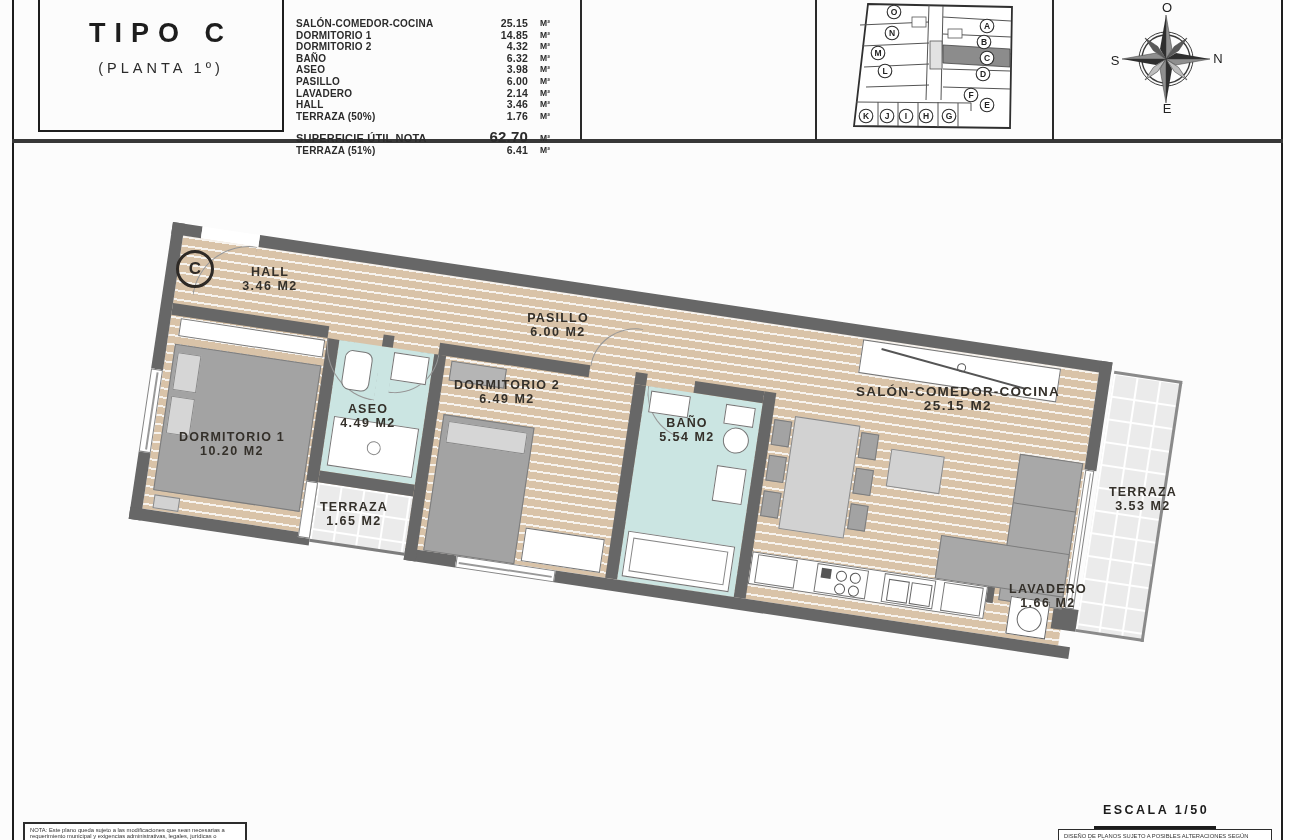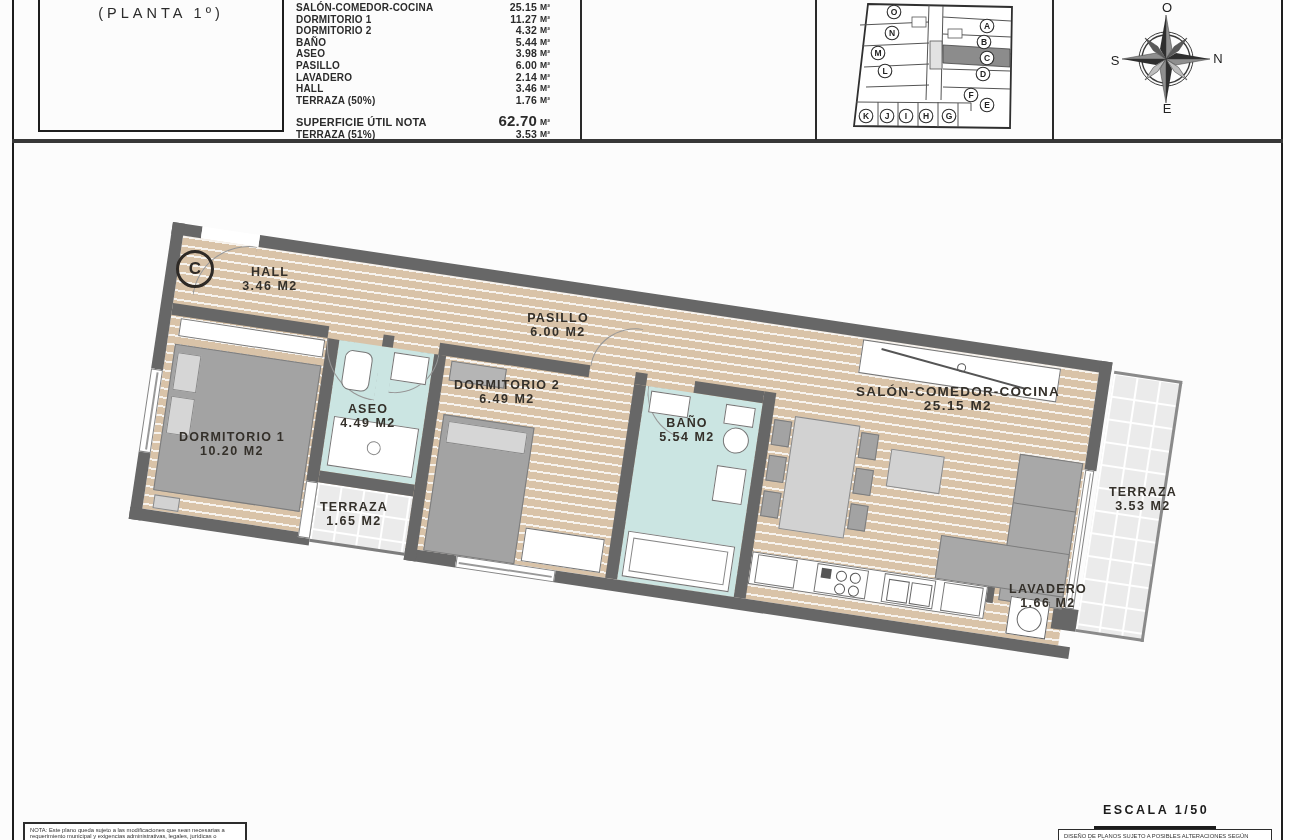--- a/index.html
+++ b/index.html
@@ -17,58 +17,59 @@
   .tiles{position:absolute;background-color:#ebebeb;
     background-image:linear-gradient(to right,#fff 2px,transparent 2px),linear-gradient(to bottom,#fff 2px,transparent 2px);
     background-size:23px 23px;}
   .wet{position:absolute;background:#cbe5e2;}
   .rlabel{position:absolute;width:200px;text-align:center;font-weight:700;
     font-size:12.5px;letter-spacing:1.2px;color:#34302a;line-height:13.5px;}
   .rlabel .l2{letter-spacing:1.5px;}
   .hdr-row{display:flex;align-items:baseline;height:11.6px;font-size:10px;font-weight:700;
     letter-spacing:.2px;color:#2b2b2b;}
   .hdr-row .lab{flex:1;white-space:nowrap;}
-  .hdr-row .val{width:50px;text-align:right;font-size:10.5px;}
-  .hdr-row .unit{width:24px;padding-left:3px;font-size:8.5px;position:relative;top:-1px;}
+  .hdr-row .val{width:50px;text-align:right;font-size:10.5px;margin-top:16px;}
+  .hdr-row .unit{width:24px;padding-left:12px;font-size:8.5px;position:relative;top:-1px;}
   .plan-wrap{position:absolute;left:173px;top:222px;width:1030px;height:302px;
     transform:rotate(8.5deg);transform-origin:0 0;}
   .note-box{position:absolute;border:2px solid #2d2d2d;background:#fff;
     font-size:5.8px;line-height:6.2px;color:#333;padding:3px 5px;box-sizing:border-box;}
   .kp-line{stroke:#555;stroke-width:1;}
 </style>
 </head>
 <body>
 
 <div class="a" style="left:12px;top:0;width:2px;height:840px;background:#1c1c1c;"></div>
 <div class="a" style="left:1281px;top:0;width:2px;height:840px;background:#1c1c1c;"></div>
 <div class="a" style="left:12px;top:139px;width:1271px;height:4px;background:#383838;"></div>
 
 <div class="a" style="left:38px;top:-8px;width:242px;height:136px;border:2px solid #1d1d1d;text-align:center;">
+  <div style="margin-top:24px;font-size:27px;font-weight:700;letter-spacing:9px;color:#1d1d1d;">TIPO C</div>
   <div style="margin-top:11px;font-size:14.5px;letter-spacing:4px;color:#2b2b2b;">(PLANTA 1º)</div>
 </div>
 
 <div class="a" style="left:296px;top:1px;width:268px;">
   <div class="hdr-row">
       <span class="lab">SALÓN-COMEDOR-COCINA</span>
       <span class="val">25.15</span>
       <span class="unit">M²</span>
     </div>
   <div class="hdr-row">
       <span class="lab">DORMITORIO 1</span>
-      <span class="val">11.27</span>
+      <span class="val">14.85</span>
       <span class="unit">M²</span>
     </div>
   <div class="hdr-row">
       <span class="lab">DORMITORIO 2</span>
       <span class="val">4.32</span>
       <span class="unit">M²</span>
     </div>
   <div class="hdr-row">
       <span class="lab">BAÑO</span>
-      <span class="val">5.44</span>
+      <span class="val">6.32</span>
       <span class="unit">M²</span>
     </div>
   <div class="hdr-row">
       <span class="lab">ASEO</span>
       <span class="val">3.98</span>
       <span class="unit">M²</span>
     </div>
   <div class="hdr-row">
       <span class="lab">PASILLO</span>
       <span class="val">6.00</span>
@@ -89,21 +90,21 @@
       <span class="val">1.76</span>
       <span class="unit">M²</span>
     </div>
   <div class="hdr-row" style="margin-top:7px;height:16px;">
     <span class="lab" style="font-size:11px;">SUPERFICIE ÚTIL NOTA</span>
     <span class="val" style="font-size:15px;">62.70</span>
     <span class="unit">M²</span>
   </div>
   <div class="hdr-row">
     <span class="lab">TERRAZA (51%)</span>
-    <span class="val">3.53</span>
+    <span class="val">6.41</span>
     <span class="unit">M²</span>
   </div>
 </div>
 
 <div class="a" style="left:580px;top:0;width:1.5px;height:140px;background:#2a2a2a;"></div>
 <div class="a" style="left:815px;top:0;width:1.5px;height:140px;background:#2a2a2a;"></div>
 <div class="a" style="left:1052px;top:0;width:1.5px;height:140px;background:#2a2a2a;"></div>
 
 <svg class="a" style="left:826px;top:1px;" width="234" height="132" viewBox="0 0 234 132">
   <polygon points="42,3 186,6 184,127 28,125" fill="#fff" stroke="#2f2f2f" stroke-width="1.8"></polygon>

